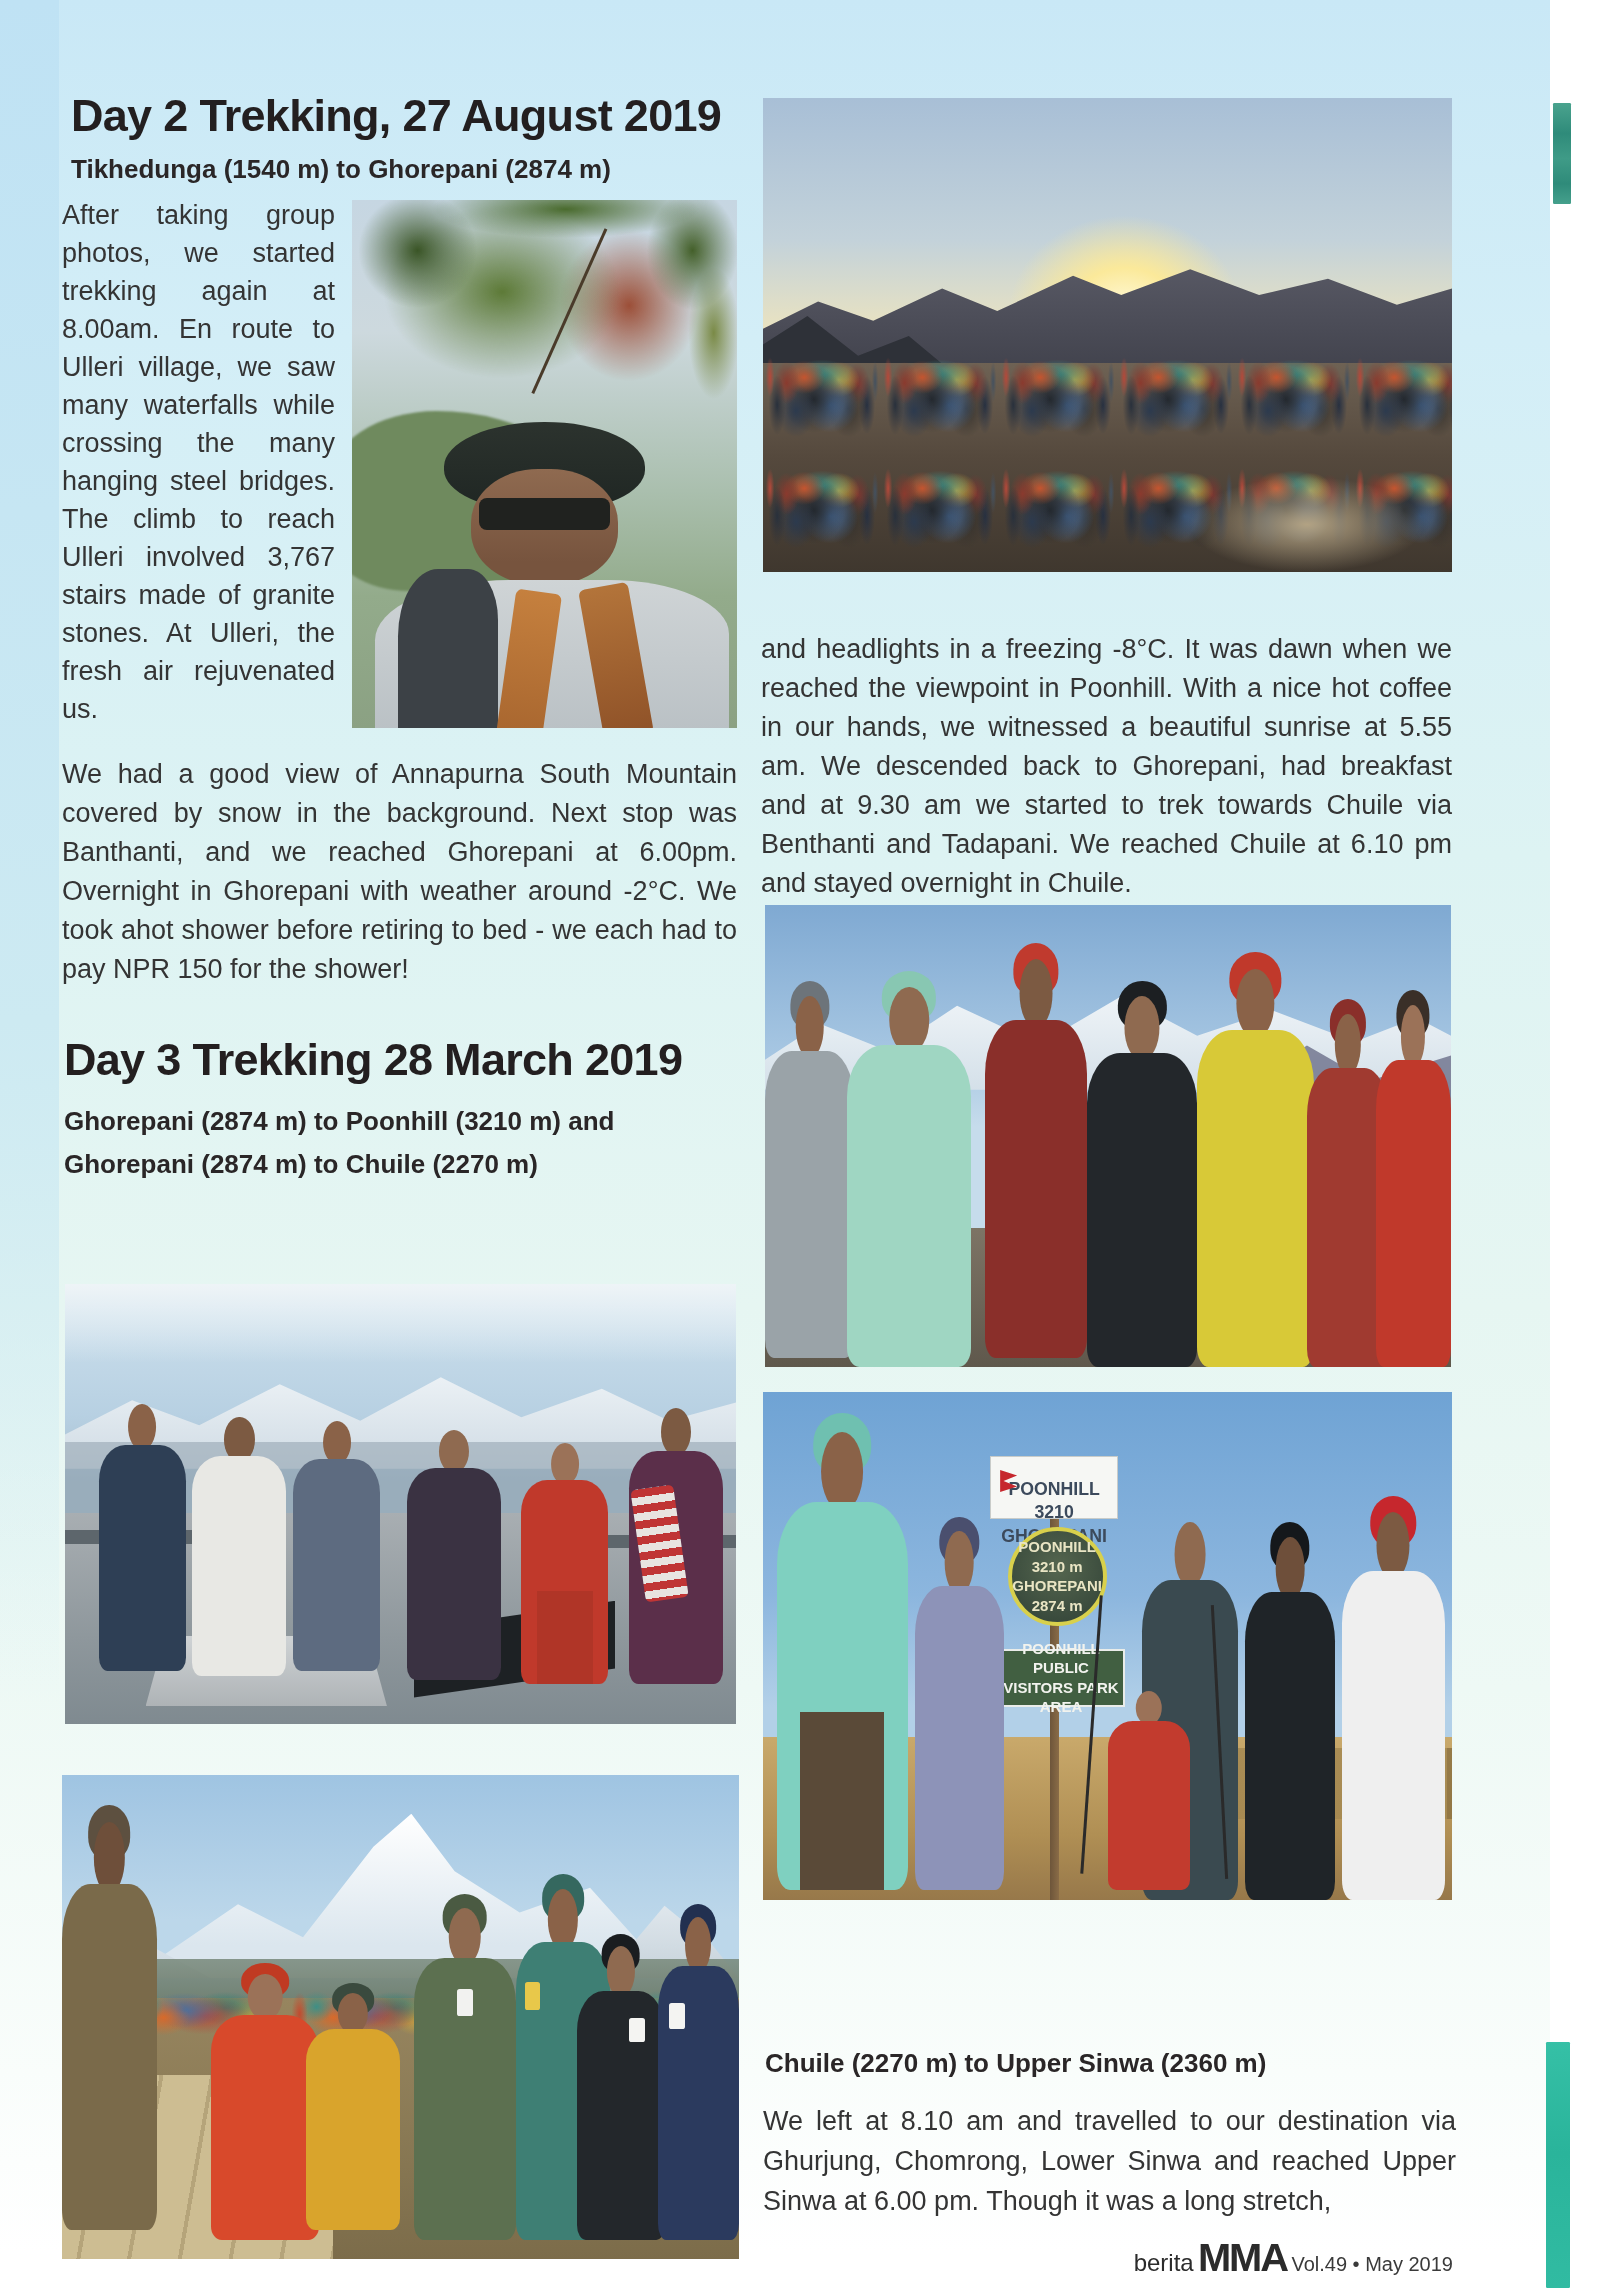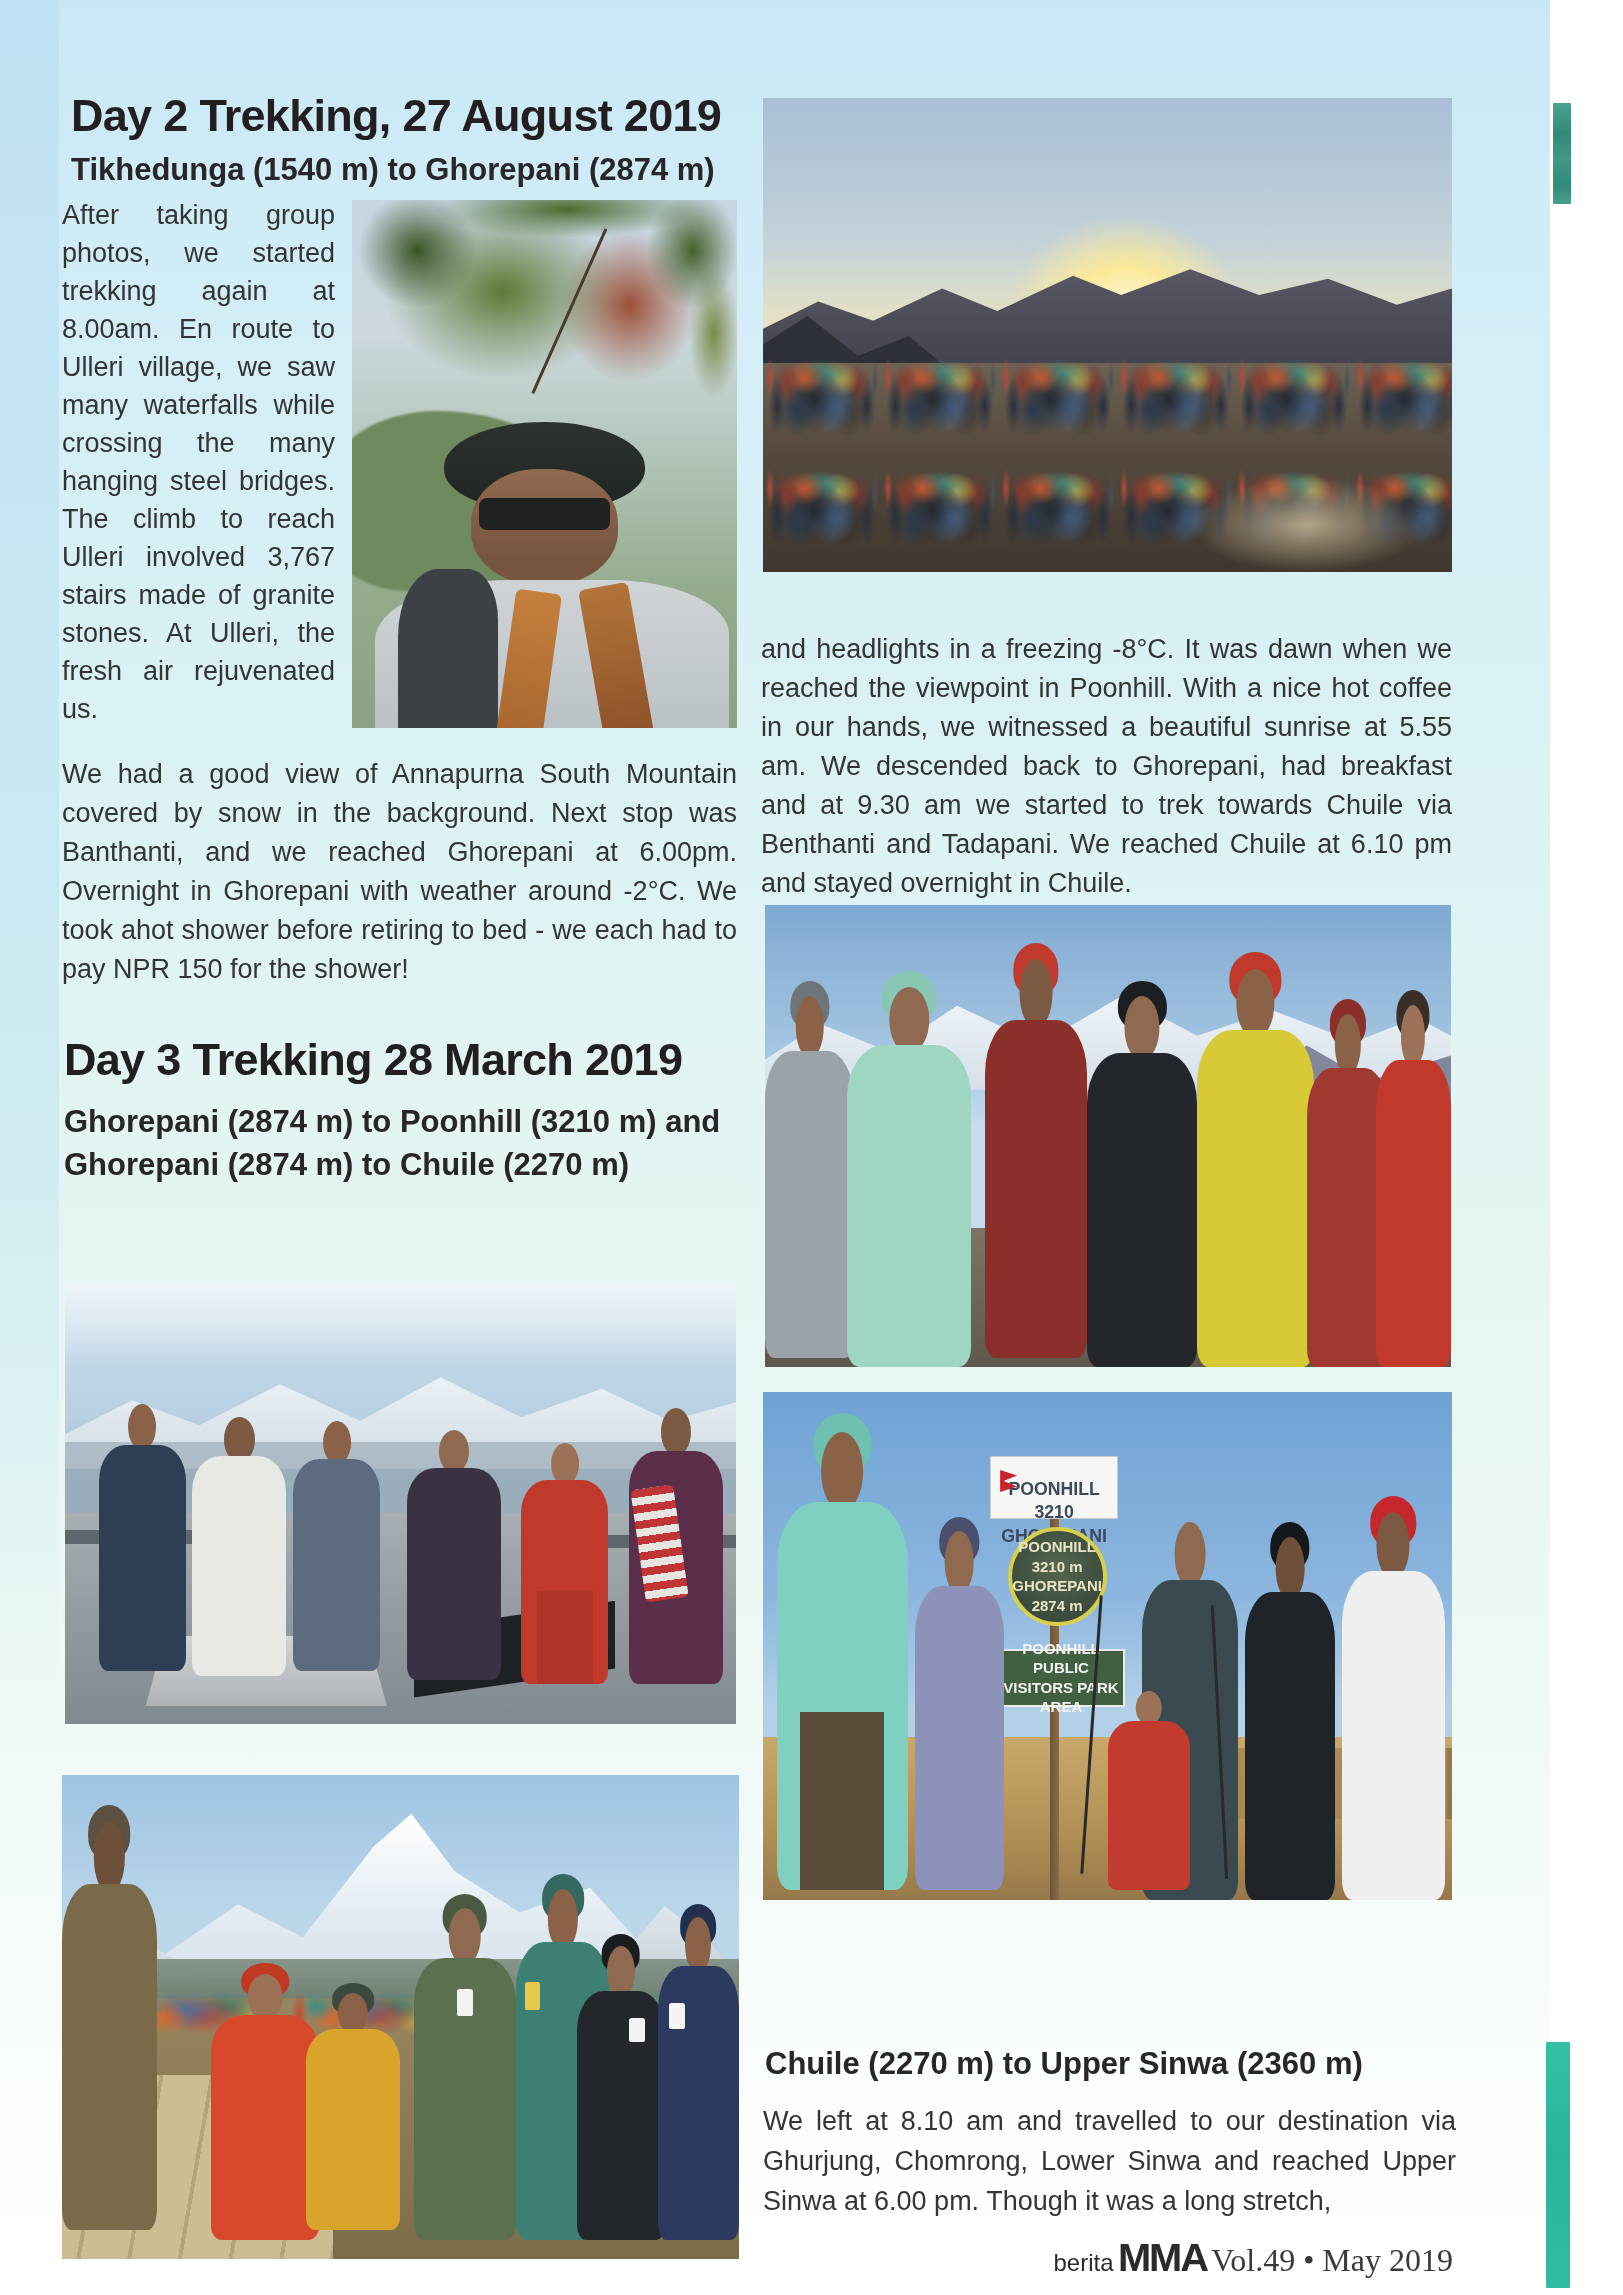--- a/index.html
+++ b/index.html
@@ -9,21 +9,21 @@
         background:linear-gradient(180deg,#c9e8f6 0%,#d3eef7 15%,#ddf3f3 38%,#e6f6f2 58%,#eef9f5 75%,#f9fdfb 92%,#ffffff 100%);}
   .bg-edge{position:absolute;left:0;top:0;width:59px;height:1702px;
         background:linear-gradient(180deg,#bfe2f4,#cdeaf2 60%,rgba(205,234,242,0));}
   .accent-bar{position:absolute;border-radius:1.3px;}
   .accent-top{left:1553px;top:103px;width:17.7px;height:101px;
         background:linear-gradient(180deg,#4aa38e 0%,#2f8b7a 30%,#3f9b87 55%,#2f8b7a 80%,#45a08c 100%);}
   .accent-bottom{left:1546px;top:2042px;width:24px;height:246px;
         background:linear-gradient(180deg,#35c0a6 0%,#2ab49b 45%,#31bba2 100%);}
 
   .h1{position:absolute;font-size:45px;font-weight:700;color:#231f20;letter-spacing:-0.7px;white-space:nowrap;}
-  .h2{position:absolute;font-size:31px;font-weight:700;color:#2a2627;white-space:nowrap;line-height:41px;}
+  .h2{position:absolute;font-size:26px;font-weight:700;color:#2a2627;white-space:nowrap;line-height:41px;}
   .body-txt{font-size:27px;line-height:39px;color:#343434;text-align:justify;}
 
   .day2-flow{position:absolute;left:62px;top:196px;width:675px;}
   .day2-flow p{margin:0;}
   .day2-flow .p1{line-height:38px;}
   .day2-flow .p2{clear:right;padding-top:15.7px;line-height:39px;}
 
   .photo{position:absolute;overflow:hidden;background:#98a8b5;}
   .photo .abs{position:absolute;}
   .selfie-float{float:right;position:relative;overflow:hidden;width:385px;height:528px;margin:3.9px 0 11.8px 17px;background:#aebfc9;}
@@ -48,21 +48,21 @@
             background:radial-gradient(circle at 50% 40%,#55664f,#394a3c 75%);color:#e9e5c4;
             font-size:15px;line-height:19.6px;display:flex;flex-direction:column;justify-content:center;}
   .sign-lower{left:34%;top:50.5%;width:18.5%;height:11.5%;background:#415f41;border:2.6px solid #e9ece9;
             color:#f2f3ee;font-size:15px;line-height:19.6px;display:flex;flex-direction:column;justify-content:center;}
   .pole{position:absolute;left:41.7%;top:24%;width:1.3%;height:76%;background:linear-gradient(90deg,#6d553a,#8a6c47);}
 
   .footer{position:absolute;left:1021px;top:2237px;width:432px;display:flex;align-items:baseline;
           justify-content:flex-end;gap:6.5px;color:#2b2b2b;}
   .footer .pre{font-size:24px;}
   .footer .logo{font-size:38px;font-weight:800;letter-spacing:-2px;transform:scaleX(1.05);}
-  .footer .iss{font-size:32px;color:#3a3a3a;font-family:Liberation Serif, serif;}
+  .footer .iss{font-size:20px;color:#3a3a3a;}
 
   .specks{position:absolute;}
 </style>
 </head>
 <body>
 
 <div class="page">
   <div class="bg-wash"></div>
   <div class="bg-edge"></div>
 

